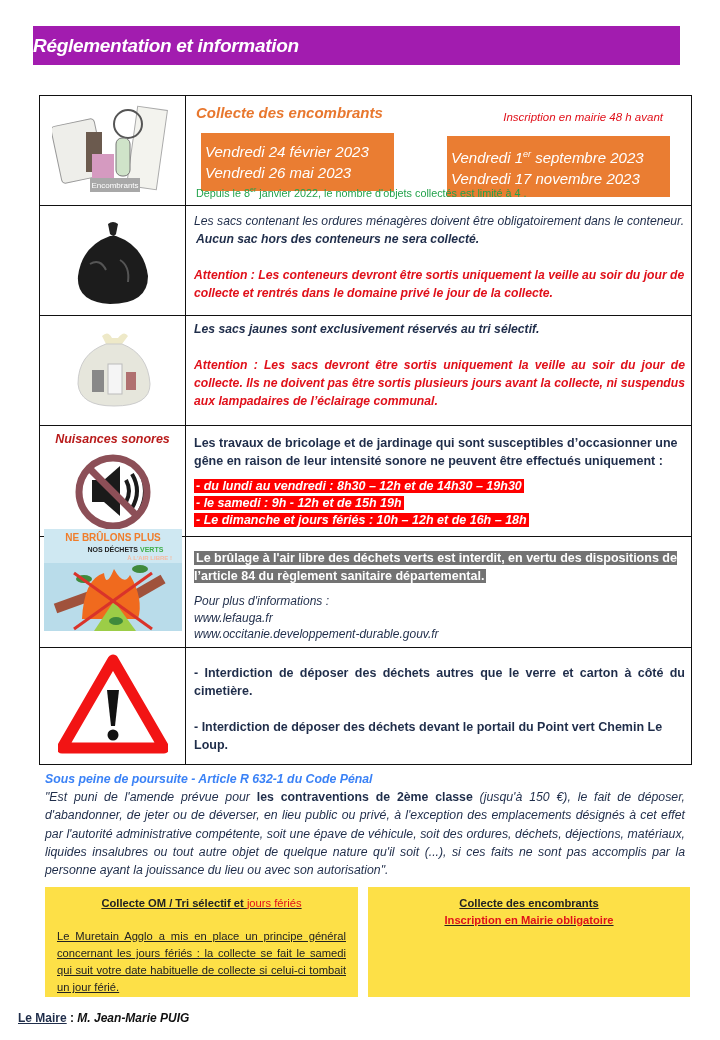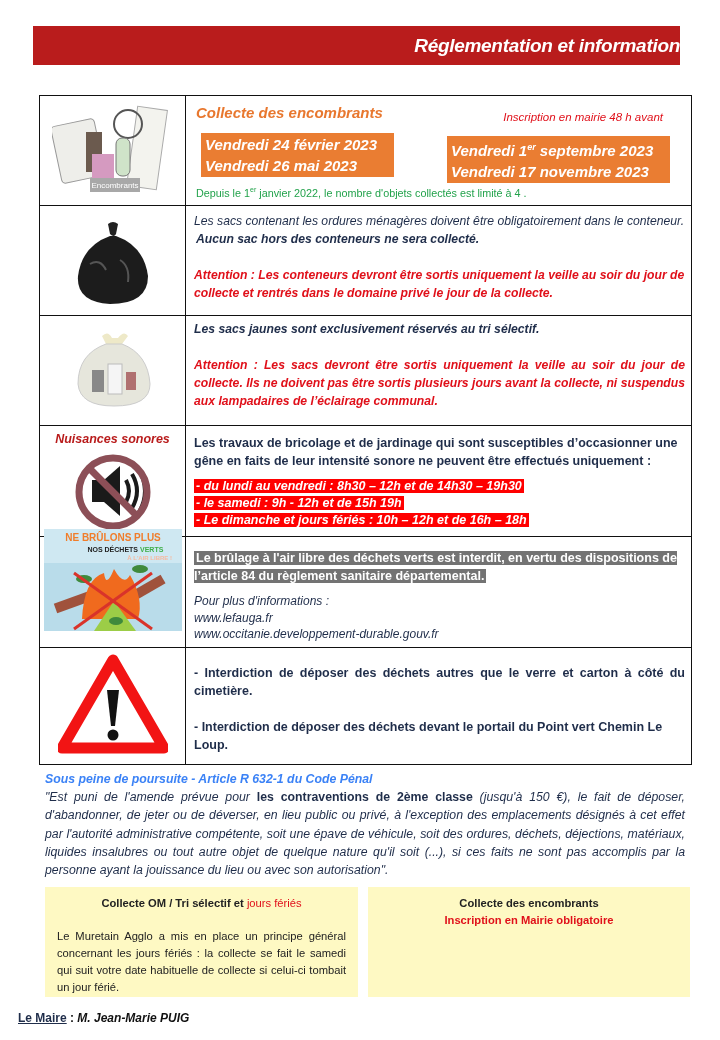--- a/index.html
+++ b/index.html
@@ -1,39 +1,39 @@
 <!DOCTYPE html>
 <html><head>
 <meta charset="utf-8">
 <style>
   * { box-sizing: border-box; margin: 0; padding: 0; }
   body { width: 720px; height: 1040px; background: #ffffff; font-family: "Liberation Sans", sans-serif; position: relative; overflow: hidden; color: #1f2d4a; }
-  .banner { position: absolute; left: 33px; top: 26px; width: 647px; height: 39px; background: #b91c1c; display: flex; align-items: center; justify-content: flex-end; }
+  .banner { position: absolute; left: 33px; top: 26px; width: 647px; height: 39px; background: #a21caf; display: flex; align-items: center; justify-content: flex-start; }
   .banner h1 { color: #ffffff; font-style: italic; font-weight: bold; font-size: 19px; letter-spacing: -0.3px; }
   table.main { position: absolute; left: 39px; top: 95px; width: 653px; border-collapse: collapse; }
   table.main td { border: 1.5px solid #111; vertical-align: top; }
   td.pic { width: 146px; position: relative; }
   td.txt { padding: 4px 6px 4px 8px; font-size: 12.2px; line-height: 18px; }
   .r1 { height: 110px; } .r2 { height: 110px; } .r3 { height: 110px; } .r4 { height: 111px; } .r5 { height: 109px; } .r6 { height: 117px; }
   .orange-title { color: #e8772e; font-style: italic; font-weight: bold; font-size: 15px; }
   .insc { color: #e0101a; font-style: italic; font-size: 11.5px; position: absolute; right: 28px; top: 12px; }
-  .datebox { background: #ea7d32; color: #fff; font-style: italic; font-weight: bold; font-size: 15px; line-height: 21px; padding: 1px 4px; position: absolute; }
+  .datebox { background: #ea7d32; color: #fff; font-style: italic; font-weight: normal; font-size: 15px; line-height: 21px; padding: 8px 4px; position: absolute; }
   .datebox sup { font-size: 9px; }
   .green { color: #22a24b; font-size: 10.8px; position: absolute; left: 10px; bottom: 3px; }
   .green sup { font-size: 7px; }
   .it { font-style: italic; }
   .b { font-weight: bold; }
   .red { color: #e0101a; }
   .hl { background: #ff0000; color: #fff; font-style: italic; font-weight: bold; padding: 0 2px; }
   .hl2 { background: #737373; color: #fff; font-weight: bold; padding: 0 2px; }
   .icon-box { position: absolute; display: flex; align-items: center; justify-content: center; }
   .nuis-label { color: #b91c1c; font-style: italic; font-weight: bold; font-size: 12.5px; text-align: center; margin-top: 6px; }
   .legal { position: absolute; left: 45px; top: 770px; width: 640px; font-size: 12.3px; line-height: 18.2px; font-style: italic; color: #1f2d4a; text-align: justify; }
   .legal .title { color: #3b82f6; font-weight: bold; }
-  .box { position: absolute; top: 887px; height: 110px; background: #fef9c3; font-size: 11.2px; line-height: 17px; color: #222; padding: 8px 12px; }
+  .box { position: absolute; top: 887px; height: 110px; background: #fde047; font-size: 11.2px; line-height: 17px; color: #222; padding: 8px 12px; text-decoration: underline; }
   .box .hd { text-align: center; font-weight: bold; }
   .box p { text-align: justify; margin-top: 14px; }
   .footer { position: absolute; top: 1011px; left: 18px; right: 10px; font-size: 12px; font-weight: bold; color: #111; display: flex; justify-content: space-between; }
   .blue { color: #2e75b6; }
   .u { text-decoration: underline; }
 </style>
 </head>
 <body>
 
 <div class="banner">
@@ -62,21 +62,21 @@
       <div class="orange-title" style="position:absolute;left:10px;top:8px;">Collecte des encombrants</div>
       <div class="insc">Inscription en mairie 48  h avant</div>
       <div class="datebox" style="left:15px;top:37px;width:193px;">
         <div>Vendredi 24 février 2023</div>
         <div>Vendredi 26 mai 2023</div>
       </div>
       <div class="datebox" style="left:261px;top:40px;width:223px;">
         <div><span>Vendredi 1</span><sup>er</sup><span> septembre 2023</span></div>
         <div>Vendredi 17 novembre 2023</div>
       </div>
-      <div class="green"><span>Depuis le 1</span><sup>er</sup><span> janvier 2022, le nombre d'objets collectés est limité à 4 .</span></div>
+      <div class="green"><span>Depuis le 8</span><sup>er</sup><span> janvier 2022, le nombre d'objets collectés est limité à 4 .</span></div>
     </td>
   </tr>
 
   <tr class="r2">
     <td class="pic">
       <div class="icon-box" style="left:30px;top:14px;width:86px;height:88px;">
         <svg width="86" height="88" viewBox="0 0 86 88">
           <path d="M38 4 Q43 0 48 4 L46 14 Q44 18 40 14 Z" fill="#222"></path>
           <path d="M40 16 Q12 26 8 56 Q6 82 40 84 Q78 84 78 56 Q74 26 46 16 Z" fill="#1c1c1c"></path>
           <path d="M20 44 Q30 38 36 50" stroke="#555" stroke-width="2" fill="none"></path>
@@ -118,21 +118,21 @@
           <path d="M38 28 L54 14 L54 64 L38 50 Z" fill="#1a1a1a"></path>
           <path d="M60 28 Q66 39 60 50" stroke="#1a1a1a" stroke-width="4" fill="none"></path>
           <path d="M66 22 Q76 39 66 56" stroke="#1a1a1a" stroke-width="4" fill="none"></path>
           <path d="M72 16 Q86 39 72 62" stroke="#1a1a1a" stroke-width="4" fill="none"></path>
           <circle cx="47" cy="40" r="34" fill="none" stroke="#8c4f57" stroke-width="7"></circle>
           <line x1="23" y1="16" x2="71" y2="64" stroke="#8c4f57" stroke-width="7"></line>
         </svg>
       </div>
     </td>
     <td class="txt" style="font-size:12.5px;">
-      <div class="b" style="margin-top:4px;">Les travaux de bricolage et de jardinage qui sont susceptibles d’occasionner une gêne en faits de leur intensité sonore ne peuvent être effectués uniquement :</div>
+      <div class="b" style="margin-top:4px;">Les travaux de bricolage et de jardinage qui sont susceptibles d’occasionner une gêne en raison de leur intensité sonore ne peuvent être effectués uniquement :</div>
       <div style="margin-top:8px;line-height:17px;">
         <div><span class="hl">- du lundi au vendredi : 8h30  – 12h et de 14h30 – 19h30</span></div>
         <div><span class="hl">- le samedi : 9h - 12h et de 15h  19h</span></div>
         <div><span class="hl">- Le dimanche et jours fériés : 10h – 12h et de 16h – 18h</span></div>
       </div>
     </td>
   </tr>
 
   <tr class="r5">
     <td class="pic">

